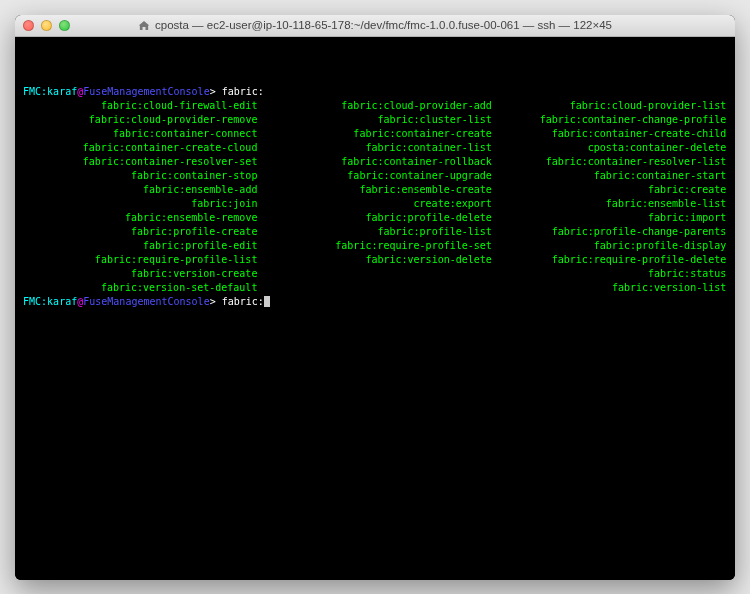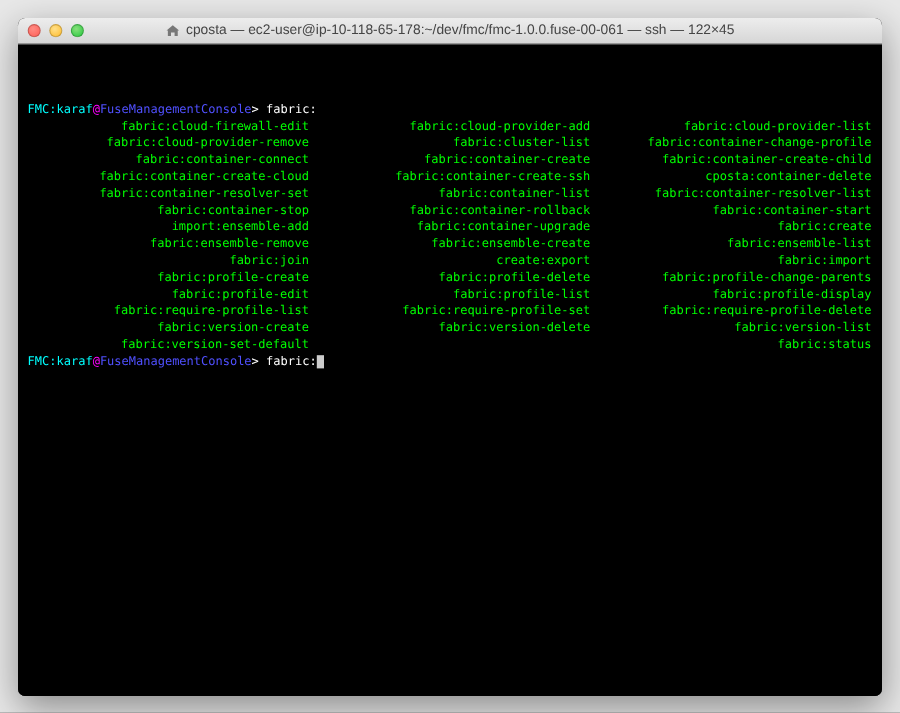--- a/index.html
+++ b/index.html
@@ -125,34 +125,33 @@
     <div class="prompt-line"><span class="p-fmc">FMC</span><span class="p-fmc">:</span><span class="p-karaf">karaf</span><span class="p-at">@</span><span class="p-host">FuseManagementConsole</span><span class="p-gt">&gt; </span><span class="p-input">fabric:</span></div>
 
     <div class="cols">
       <div class="col">
         <span class="cmd">fabric:cloud-firewall-edit</span>
         <span class="cmd">fabric:cloud-provider-remove</span>
         <span class="cmd">fabric:container-connect</span>
         <span class="cmd">fabric:container-create-cloud</span>
         <span class="cmd">fabric:container-resolver-set</span>
         <span class="cmd">fabric:container-stop</span>
-        <span class="cmd">import:ensemble-add</span>
+        <span class="cmd">fabric:ensemble-add</span>
+        <span class="cmd">fabric:join</span>
         <span class="cmd">fabric:ensemble-remove</span>
-        <span class="cmd">fabric:join</span>
         <span class="cmd">fabric:profile-create</span>
         <span class="cmd">fabric:profile-edit</span>
         <span class="cmd">fabric:require-profile-list</span>
         <span class="cmd">fabric:version-create</span>
         <span class="cmd">fabric:version-set-default</span>
       </div>
       <div class="col">
         <span class="cmd">fabric:cloud-provider-add</span>
         <span class="cmd">fabric:cluster-list</span>
         <span class="cmd">fabric:container-create</span>
-        <span class="cmd">fabric:container-create-ssh</span>
         <span class="cmd">fabric:container-list</span>
         <span class="cmd">fabric:container-rollback</span>
         <span class="cmd">fabric:container-upgrade</span>
         <span class="cmd">fabric:ensemble-create</span>
         <span class="cmd">create:export</span>
         <span class="cmd">fabric:profile-delete</span>
         <span class="cmd">fabric:profile-list</span>
         <span class="cmd">fabric:require-profile-set</span>
         <span class="cmd">fabric:version-delete</span>
       </div>
@@ -162,20 +161,20 @@
         <span class="cmd">fabric:container-create-child</span>
         <span class="cmd">cposta:container-delete</span>
         <span class="cmd">fabric:container-resolver-list</span>
         <span class="cmd">fabric:container-start</span>
         <span class="cmd">fabric:create</span>
         <span class="cmd">fabric:ensemble-list</span>
         <span class="cmd">fabric:import</span>
         <span class="cmd">fabric:profile-change-parents</span>
         <span class="cmd">fabric:profile-display</span>
         <span class="cmd">fabric:require-profile-delete</span>
+        <span class="cmd">fabric:status</span>
         <span class="cmd">fabric:version-list</span>
-        <span class="cmd">fabric:status</span>
       </div>
     </div>
 
     <div class="prompt-line"><span class="p-fmc">FMC</span><span class="p-fmc">:</span><span class="p-karaf">karaf</span><span class="p-at">@</span><span class="p-host">FuseManagementConsole</span><span class="p-gt">&gt; </span><span class="p-input">fabric:</span><span class="cursor"></span></div>
   </div>
 </div>
 
 </body></html>

